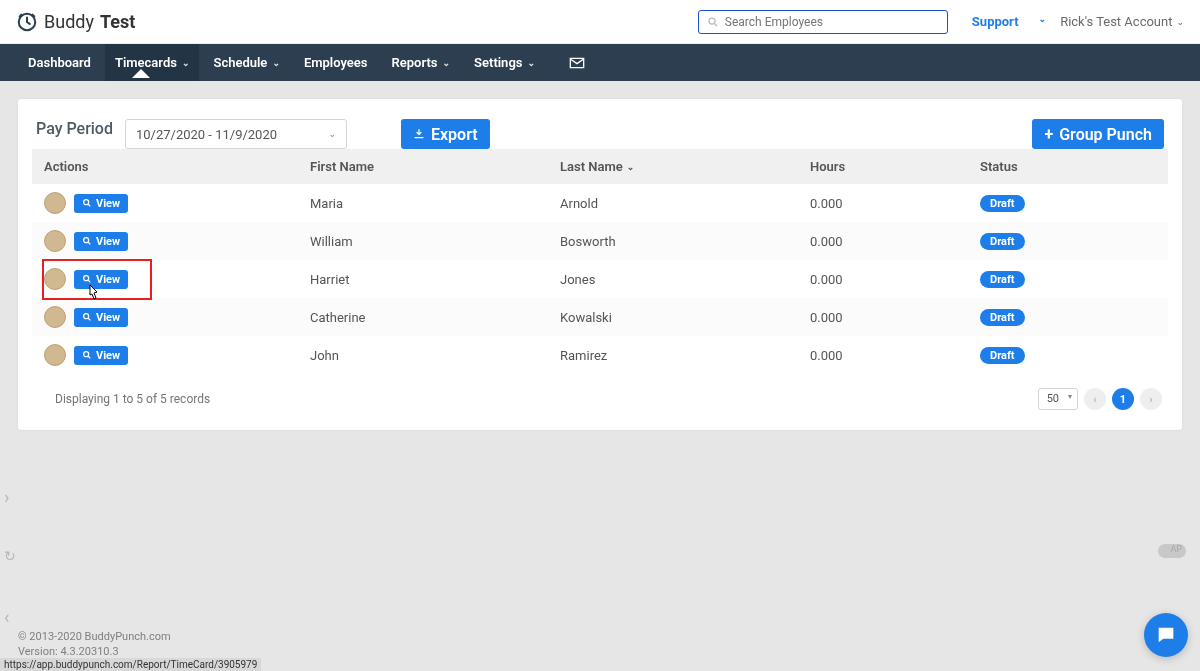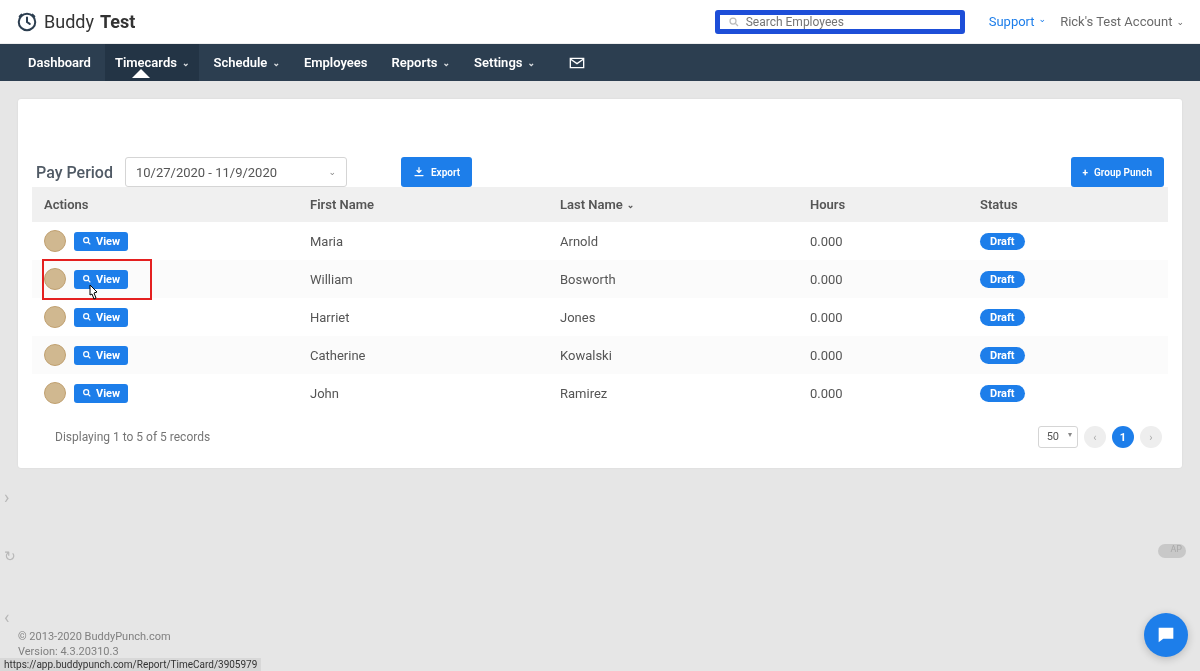--- a/index.html
+++ b/index.html
@@ -3,37 +3,37 @@
 <meta charset="utf-8">
 <style>
 * { margin:0; padding:0; box-sizing:border-box; font-family:-apple-system,BlinkMacSystemFont,"Segoe UI",Roboto,Arial,sans-serif; }
 body { background:#e6e6e6; width:1200px; height:671px; overflow:hidden; position:relative; }
 .topbar { background:#fff; height:44px; display:flex; align-items:center; padding:0 16px; border-bottom:1px solid #eee; }
 .logo { display:flex; align-items:center; gap:6px; font-size:18px; color:#333; }
 .logo .nonbold{font-weight:400;}
 .logo .bold{font-weight:700;}
 .logo-icon{width:22px;height:22px;}
 .top-right { margin-left:auto; display:flex; align-items:center; gap:14px; font-size:13px; color:#6a6a6a; }
-.search-employees{ border:5px solid #1d4ed8; border-radius:3px; padding:3px 8px; width:250px; display:flex; align-items:center; gap:6px; color:#bbb; font-size:12px; height:24px; background:#fff; margin-right:10px;}
+.search-employees{ border:1px solid #1d4ed8; border-radius:3px; padding:3px 8px; width:250px; display:flex; align-items:center; gap:6px; color:#bbb; font-size:12px; height:24px; background:#fff; margin-right:10px;}
 .search-employees input{border:none; outline:none; font-size:12px; flex:1; background:transparent;}
-.support-link{color:#1d7eea; display:flex; gap:4px;}
+.support-link{color:#1d7eea; display:flex; gap:20px;font-weight:bold;}
 .account-link{display:flex; align-items:center; gap:4px;}
 .navbar{background:#2c3e50; height:37px; display:flex; align-items:center; padding:0 18px; gap:4px;}
 .nav-item{color:#fff; font-size:13px; font-weight:600; padding:0 10px; height:37px; display:flex; align-items:center; gap:5px; cursor:pointer;}
 .nav-item.active{background:#233445;}
 .nav-sep{flex:0 0 6px;}
 .nav-caret{font-size:9px; opacity:.85;}
 .envelope-icon{color:#fff;}
 .page-pointer{position:absolute;left:132px;top:69px;width:0;height:0;border-left:9px solid transparent;border-right:9px solid transparent;border-bottom:9px solid #fff;}
 .content{background:#fff; margin:18px 18px 0 18px; border-radius:3px; box-shadow:0 0 2px rgba(0,0,0,.08); padding:20px 14px 16px 14px;}
-.toolbar{display:flex; align-items:center; gap:10px; padding:0 4px 0 4px;margin-top:38px;}
+.toolbar{display:flex; align-items:flex-start; gap:10px; padding:0 4px 0 4px;}
 .paylabel{font-size:16px; color:#505a65; font-weight:500; margin-right:2px;}
 .dateselect{border:1px solid #d5d5d5; border-radius:3px; padding:6px 10px; font-size:13px; color:#555; display:flex; align-items:center; width:222px; height:30px; background:#fff;}
 .dateselect .caret{margin-left:auto; font-size:9px; color:#888;}
-.btn{border:none; border-radius:3px; color:#fff; font-size:10px; font-weight:600; padding:7px 12px; display:inline-flex; align-items:center; gap:6px; cursor:pointer; height:30px;}
+.btn{border:none; border-radius:3px; color:#fff; font-size:16px; font-weight:600; padding:7px 12px; display:inline-flex; align-items:center; gap:6px; cursor:pointer; height:30px;}
 .btn-blue{background:#1d7eea;}
 .toolbar .export-btn{margin-left:44px;}
 .toolbar .group-btn{margin-left:auto;}
 .search-box{margin:18px 4px 10px 4px; width:218px; height:32px; background:#f2f2f2; display:flex; align-items:center; gap:6px; padding:0 10px; color:#9a9a9a; font-size:12px; border-radius:2px;}
 .search-box input{border:none; background:transparent; outline:none; font-size:12px;}
 table{width:100%; border-collapse:collapse; font-size:13px;}
 thead th{background:#f0f0f0; text-align:left; font-weight:600; color:#555; padding:10px 8px;}
 thead th:first-child{padding-left:12px;}
 tbody tr{border-bottom:0;}
 tbody tr:nth-child(even){background:#fff;}

